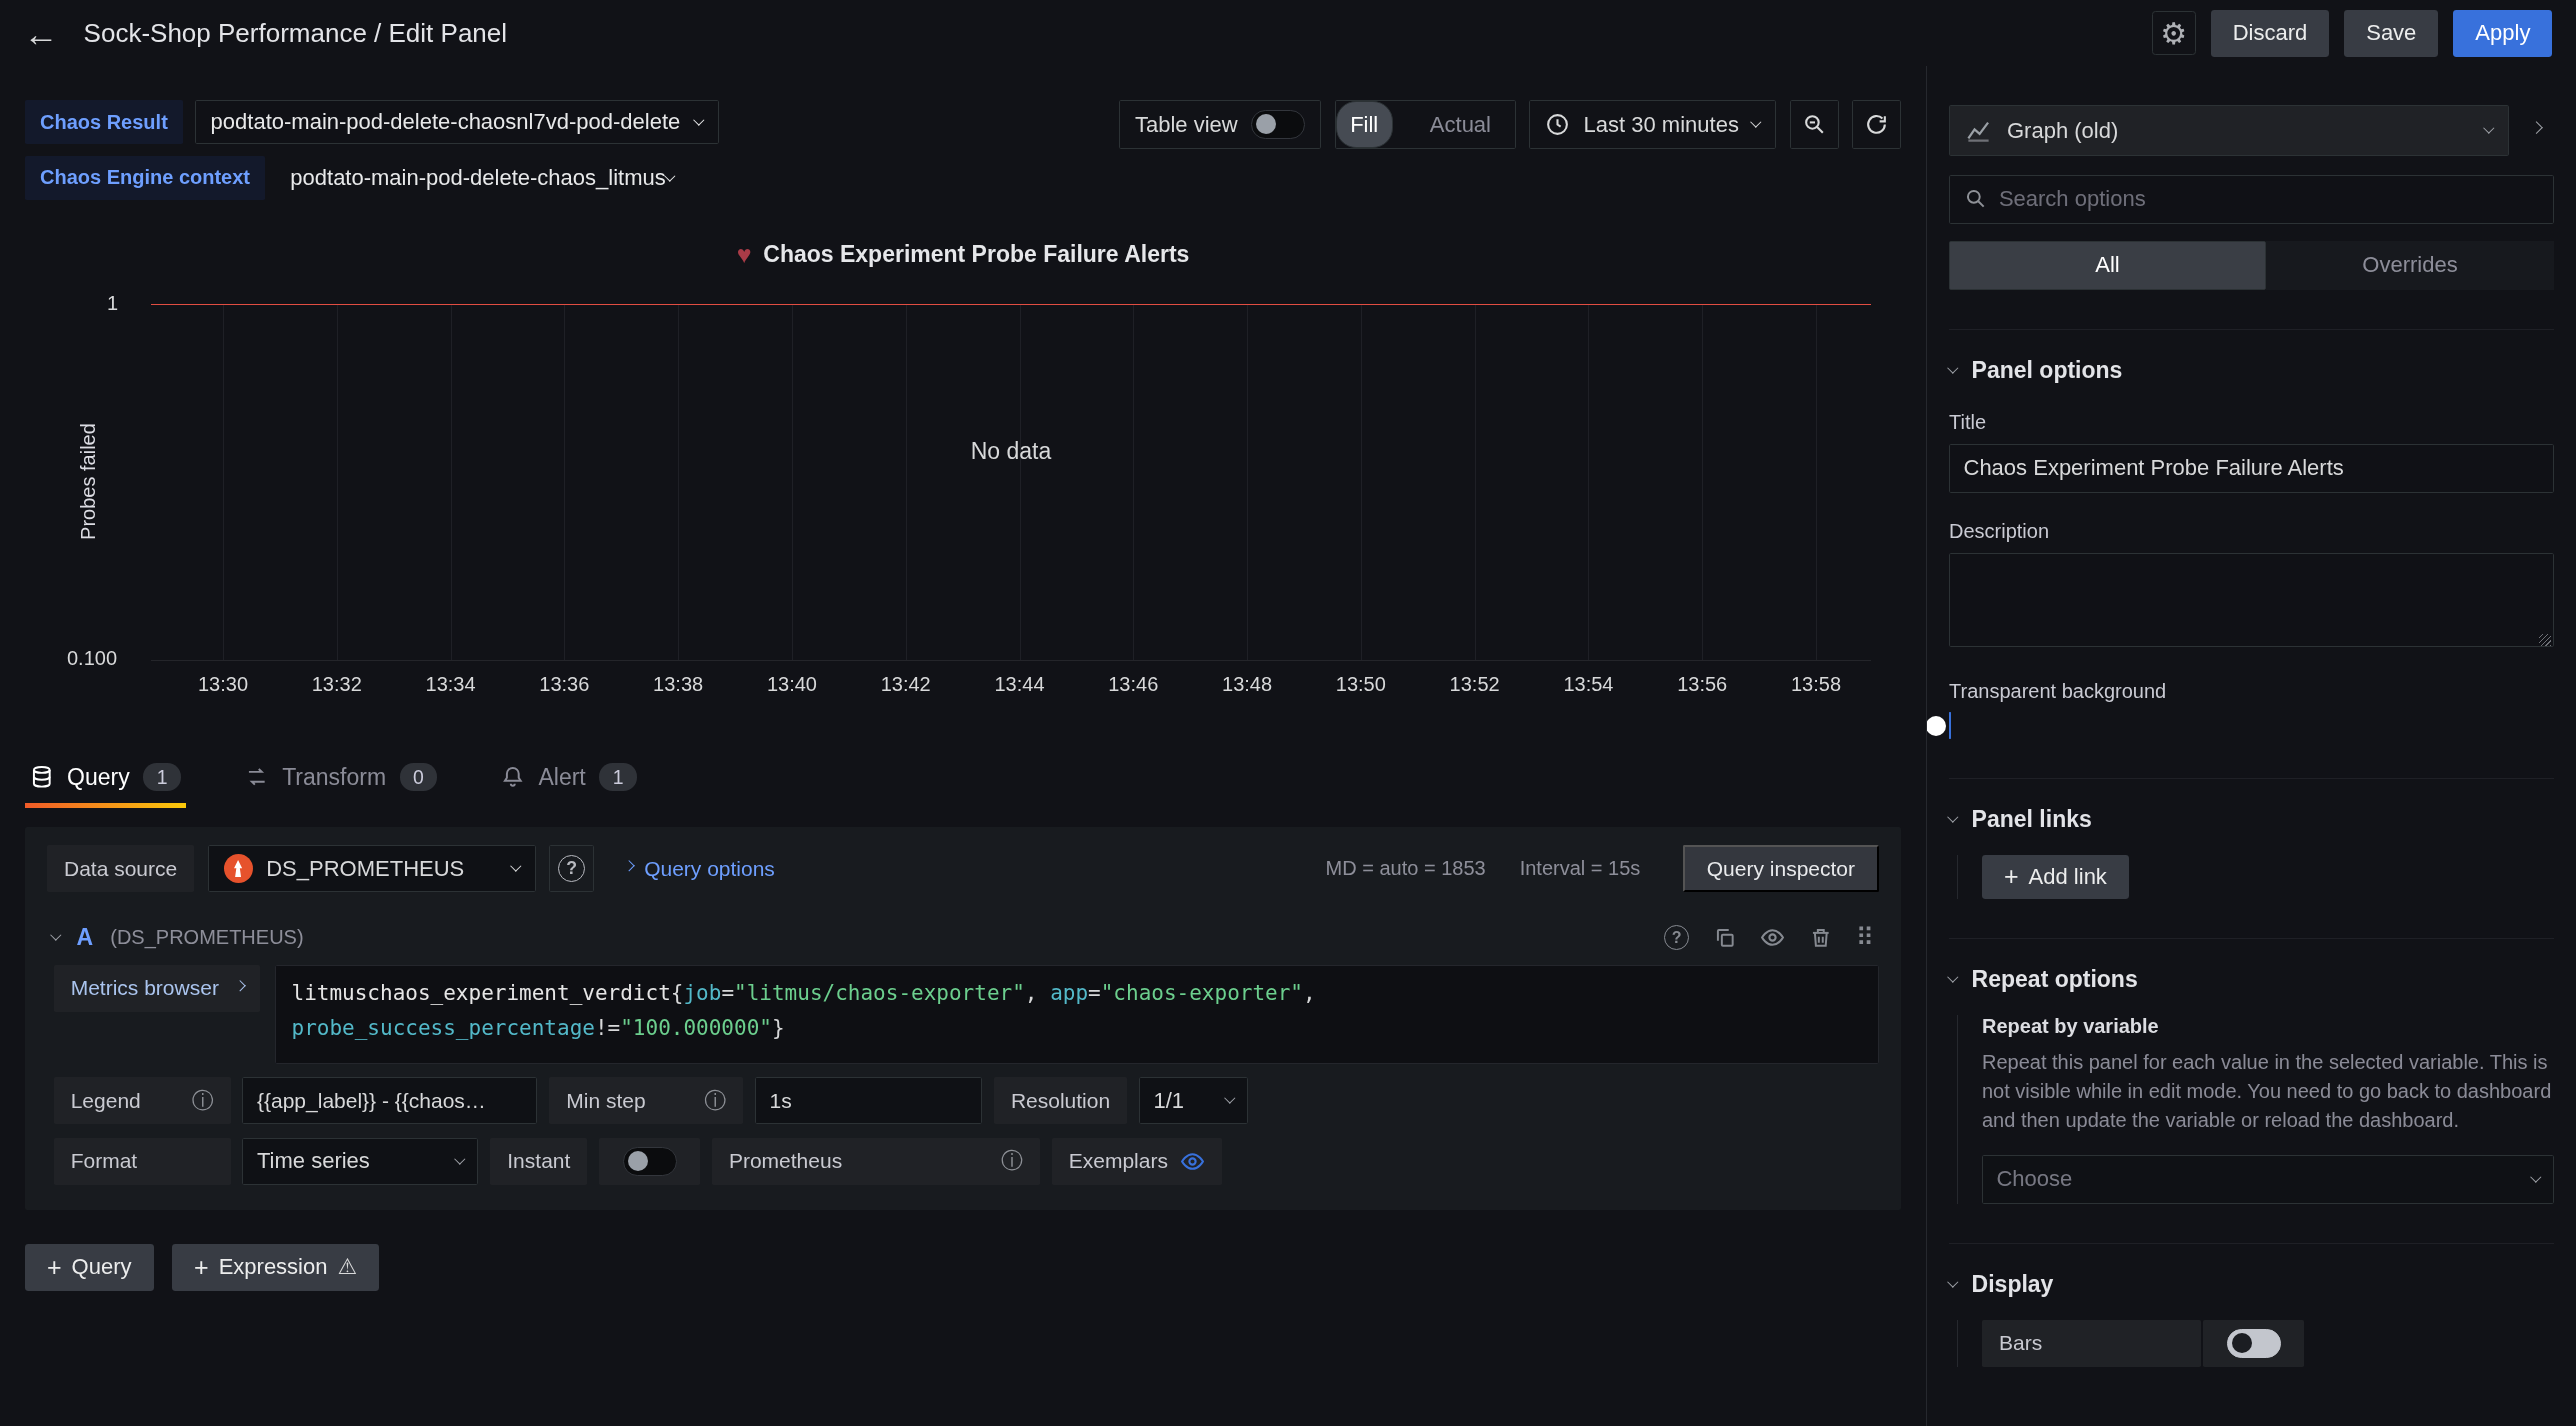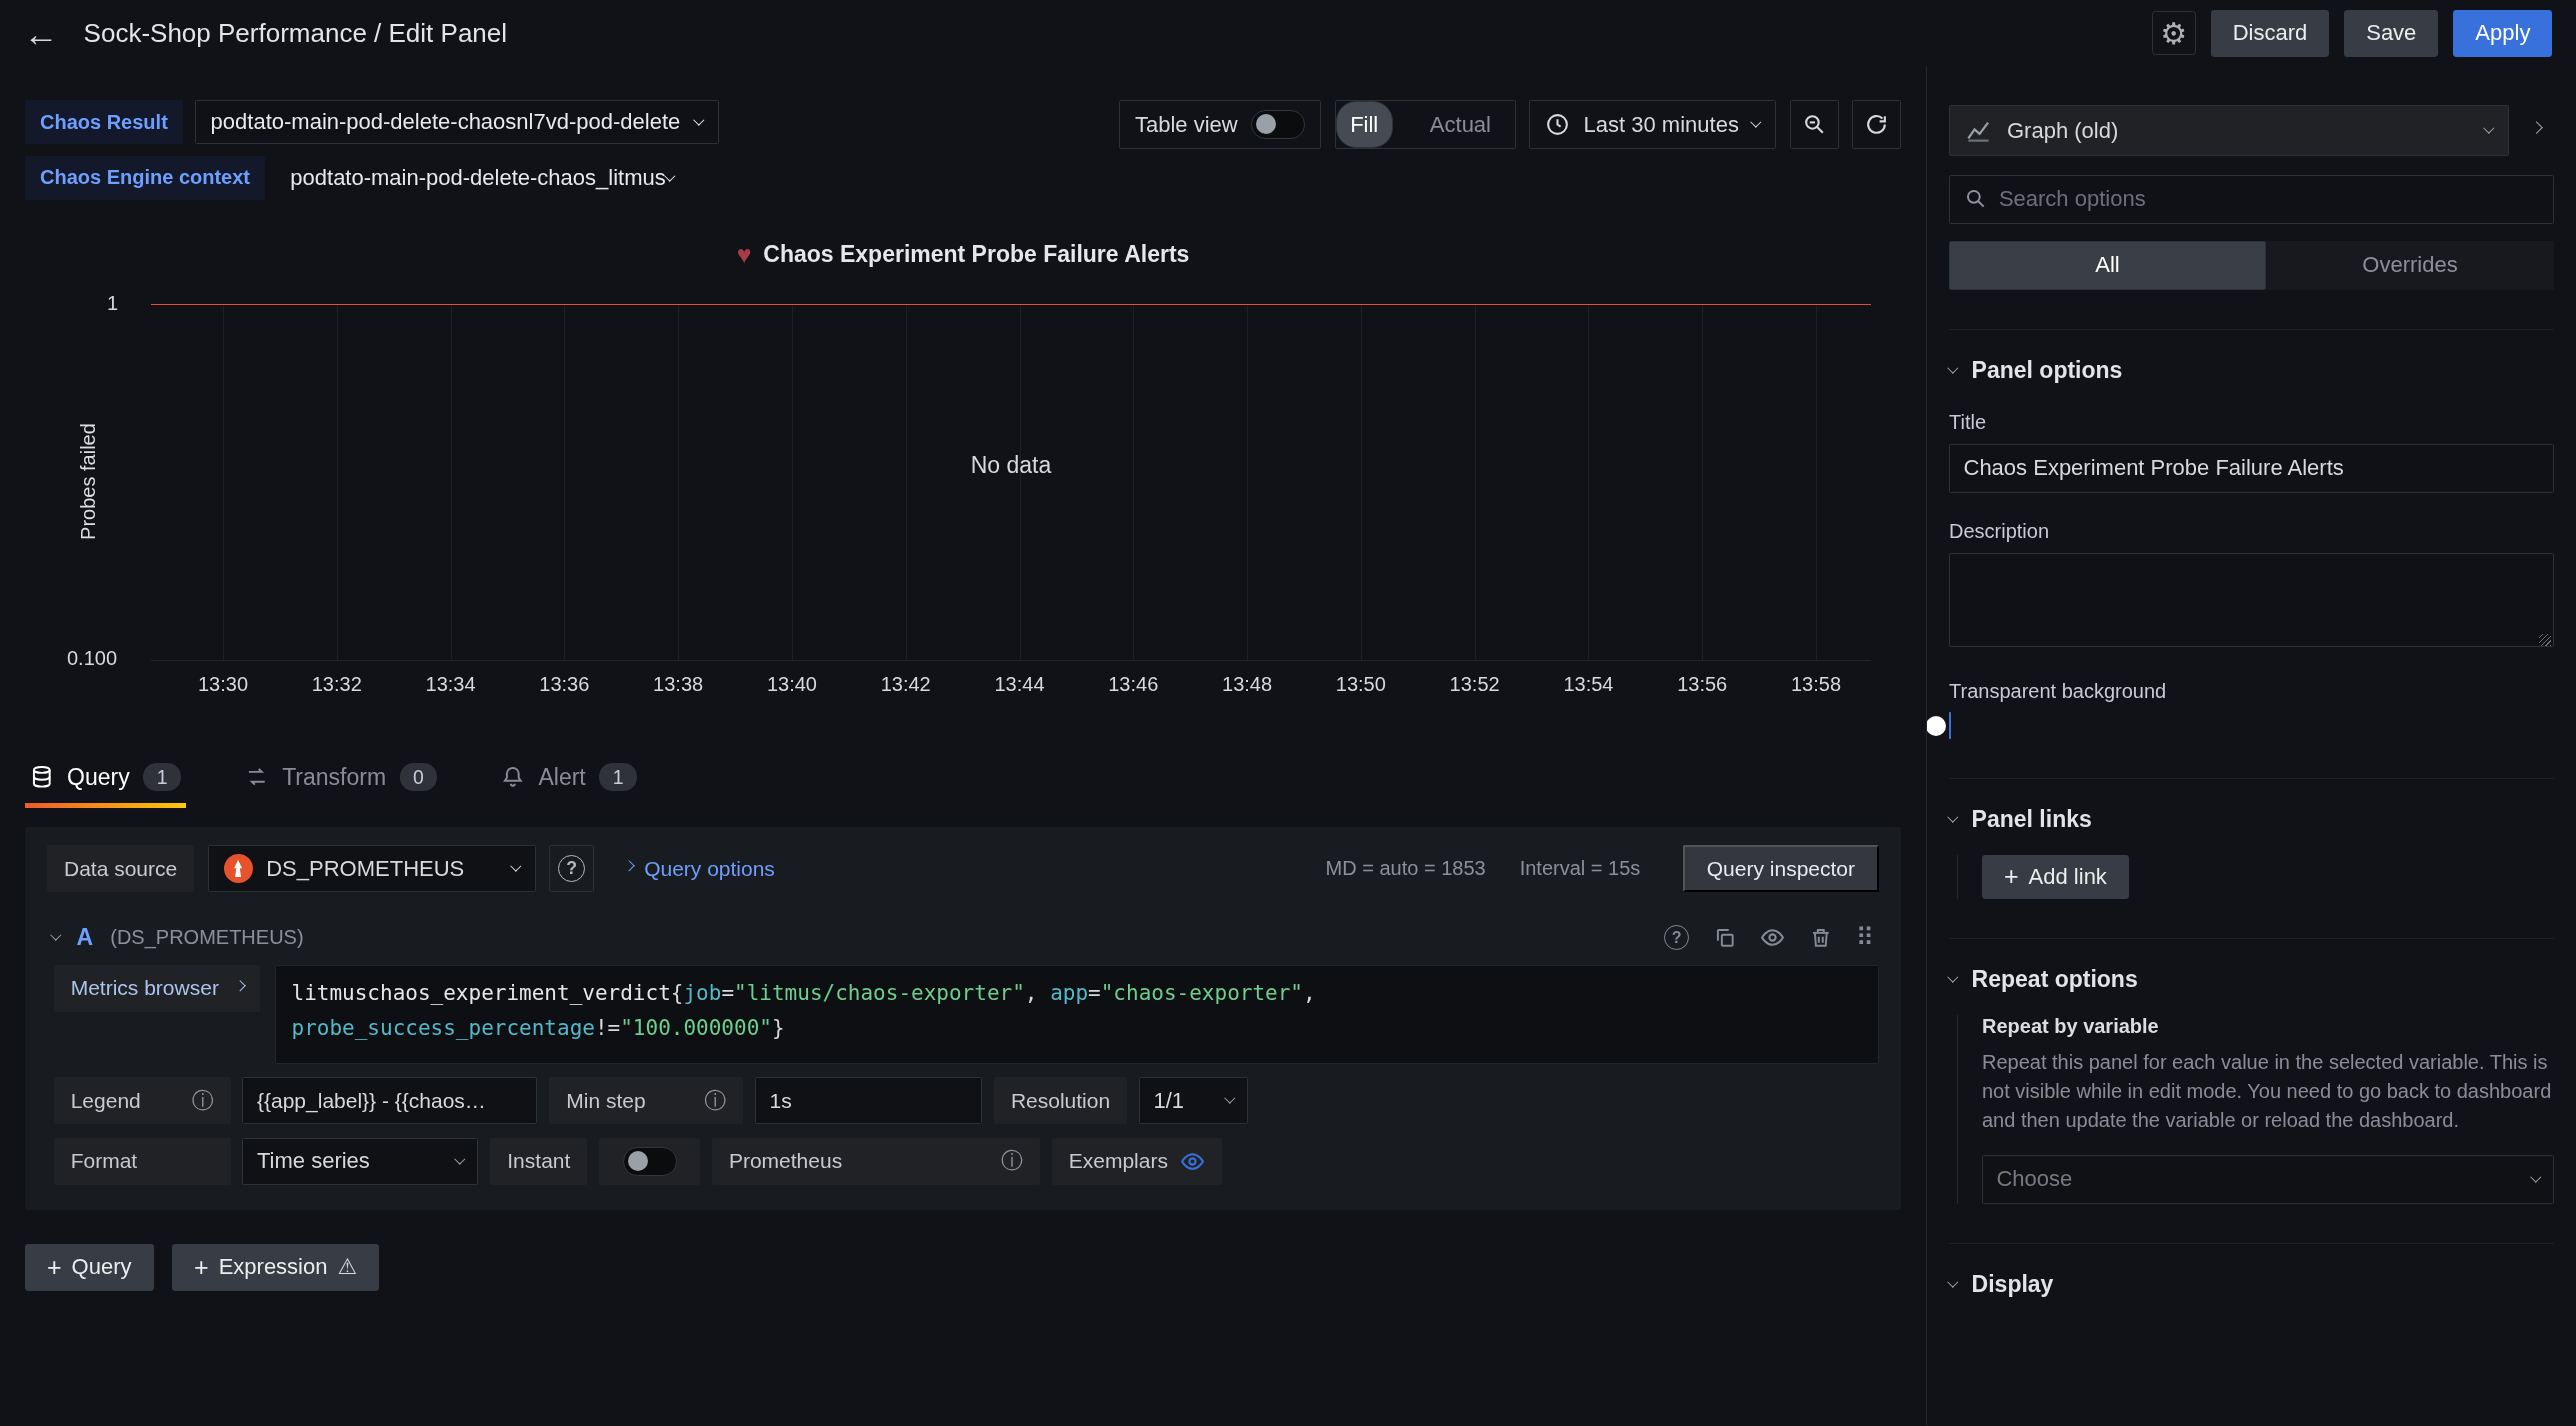--- a/index.html
+++ b/index.html
@@ -57,21 +57,21 @@
   .switch.light .knob { background:#1b1d22; }
 
   
   .panel-title { display:flex; justify-content:center; align-items:center; gap:11.8px; margin-top:40px; font-weight:700; font-size:23px; color:#e6e7ea; }
   .heart { color:#a93b47; font-size:25px; font-weight:400; }
   .chart { margin-top:35px; position:relative; height:397px; }
   .plot-wrap { position:relative; margin-left:126px; margin-right:30px; height:357px; border-bottom:0.8px solid rgba(204,204,220,0.10); }
   .threshold { position:absolute; top:0; left:0; right:0; height:1.7px; background:var(--threshold,#e24d42); }
   .grid { position:absolute; top:0; bottom:0; left:72px; right:55px; }
   .vline { position:absolute; top:1.7px; bottom:0; width:0.8px; background:rgba(204,204,220,0.08); }
-  .nodata { position:absolute; top:148px; left:0; right:0; text-align:center; font-size:23px; color:#d8d9da; }
+  .nodata { position:absolute; top:134px; left:0; right:0; text-align:center; font-size:23px; color:#d8d9da; }
   .ytick { position:absolute; font-size:20px; color:#d8d9da; }
   .ytick.top { top:-11.8px; left:-44px; }
   .ytick.bottom { bottom:-10px; left:-84px; }
   .ylabel { position:absolute; left:-126px; top:calc(50% - 11.8px); width:126px; text-align:center; transform:rotate(-90deg); font-size:20px; color:#dcdce3; }
   .xlabels { position:absolute; top:100%; left:72px; right:55px; height:39px; }
   .xtick { position:absolute; top:13.5px; transform:translateX(-50%); font-size:20px; color:#d8d9da; }
 
   
   .tabs { display:flex; gap:54px; margin-top:54px; }
   .tab { display:flex; align-items:center; gap:13.5px; padding:8.4px 5px 17px 5px; color:var(--text2); font-weight:500; font-size:23px; position:relative; cursor:pointer; }
@@ -490,16 +490,26 @@
           <span class="cv sm"></span>
         </span>
       </div>
     </div>
 
     <div class="section">
       <div class="sec-head">
         <span class="cv sm"></span>
         <span>Display</span>
       </div>
+      <div class="sec-body">
+        <div class="inline-field">
+          <span class="chip bars-label">Bars</span>
+          <span class="chip toggle-chip">
+            <span class="switch light">
+                <span class="knob"></span>
+              </span>
+          </span>
+        </div>
+      </div>
     </div>
   </div>
 </div>
 
 
 </body></html>

